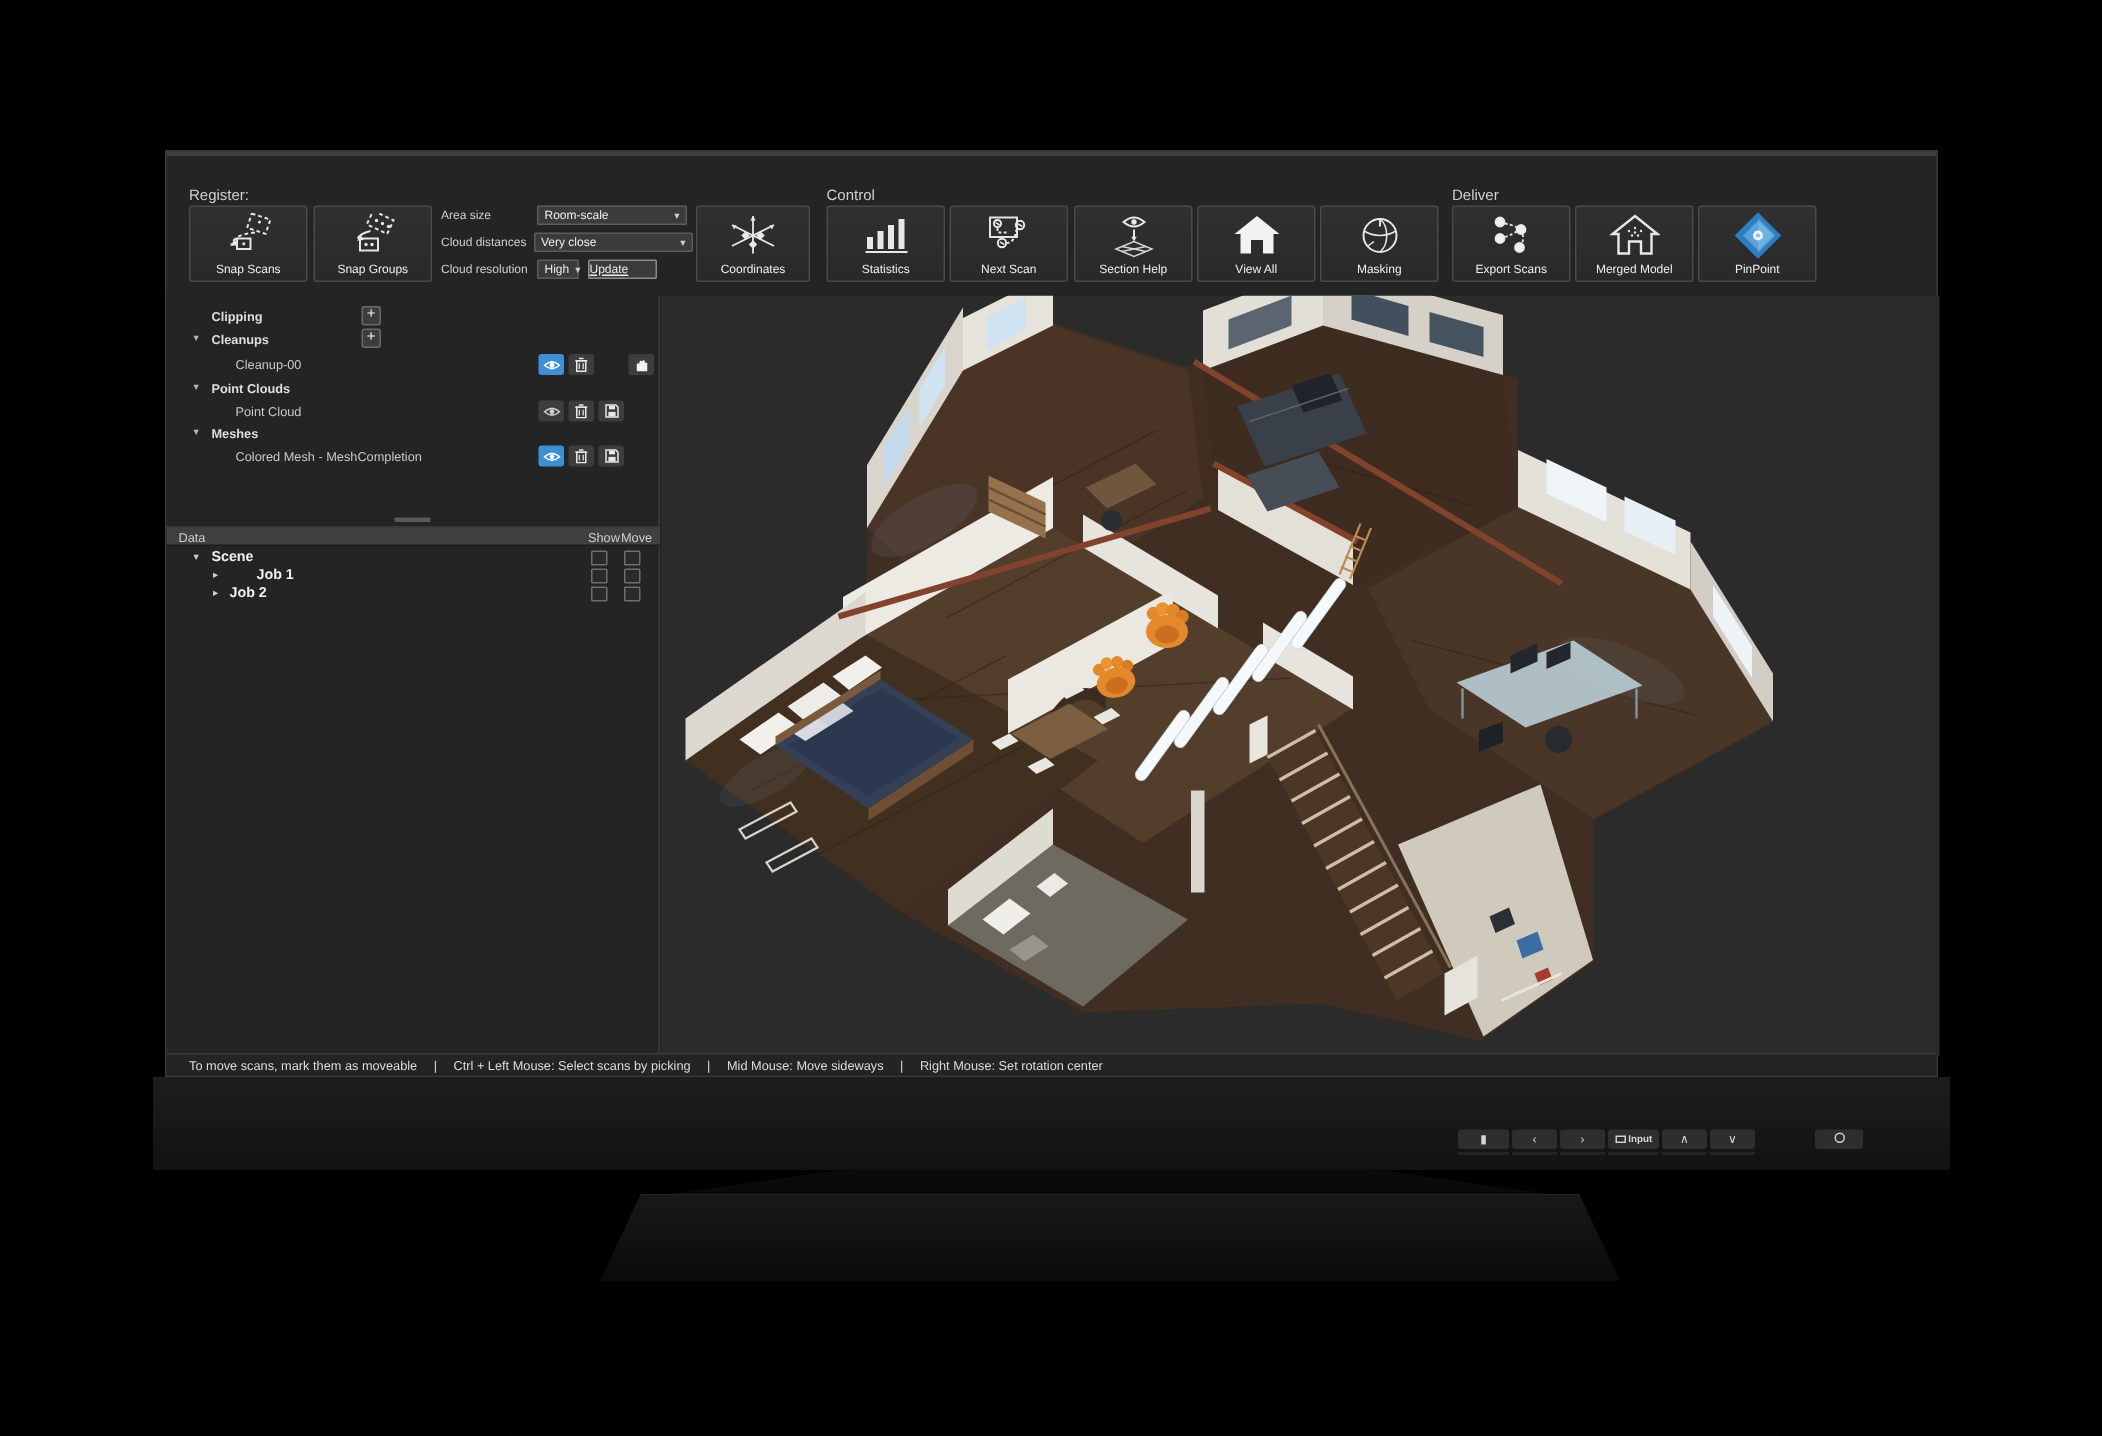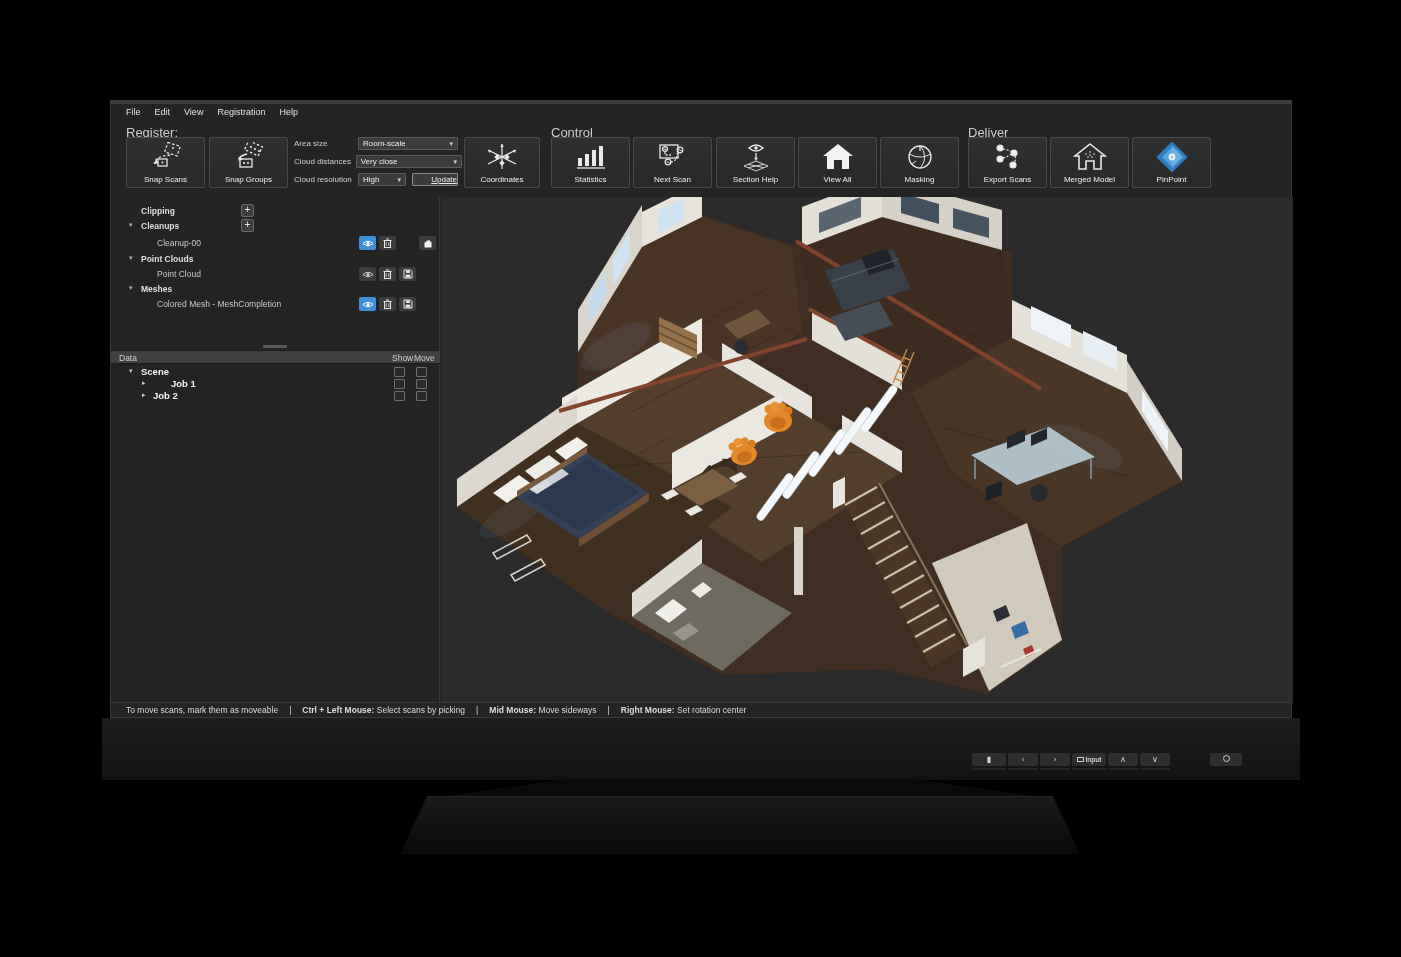--- a/index.html
+++ b/index.html
@@ -31,37 +31,37 @@
   .app-window::before { content:""; position:absolute; left:0; top:0; width:100%; height:3px;
           background:#3e3e3e; }
 
   .menu-bar { position:absolute; left:0; top:3px; width:100%; height:15px;
           display:flex; align-items:center; gap:14px; padding-left:15px;
           background:#242424; }
   .menu-item { font-size:9px; color:#e2e2e2; cursor:default; }
 
   
   .toolbar { position:absolute; left:0; top:18px; width:100%; height:78px; }
-  .group-label { position:absolute; top:6px; font-size:13px; color:#cfcfcf; }
+  .group-label { position:absolute; top:6px; font-size:10px; color:#cfcfcf; }
   .tool-btn { position:absolute; top:18px; width:79px; height:51px;
           background:linear-gradient(#303030,#292929); border:1px solid #4a4a4a;
           border-radius:2px; display:flex; flex-direction:column; align-items:center;
           justify-content:flex-end; padding-bottom:3px; }
   .tool-btn .ic { flex:1; display:flex; align-items:center; justify-content:center; width:100%; }
   .tool-btn .lbl { font-size:8px; color:#efefef; white-space:nowrap; }
 
   .param-block { position:absolute; left:183px; top:18px; width:168px; height:55px; }
   .param-row { position:absolute; left:0; width:100%; height:13px; display:flex; align-items:center; }
   .param-row .plabel { width:64px; font-size:8px; color:#cfcfcf; }
   .pselect { display:flex; justify-content:space-between; align-items:center;
           background:#3b3b3b; border:1px solid #5c5c5c; color:#ededed;
           font-size:8px; height:13px; padding:0 4px; border-radius:1px; }
   .pselect .car { font-size:7px; color:#cfcfcf; margin-left:4px; }
   .update-btn { height:13px; background:#3b3b3b; border:1px solid #8b8b8b; color:#ededed;
-          font-size:8px; line-height:11px; text-align:right; border-radius:1px;text-decoration:underline; }
+          font-size:8px; line-height:11px; text-align:left; border-radius:1px;text-decoration:underline; }
 
   
   .main { position:absolute; left:0; top:96px; width:100%; height:507px; }
   .left-panel { position:absolute; left:0; top:0; width:329px; height:100%;
           background:#242424; border-right:1px solid #383838; }
   .viewport { position:absolute; left:330px; top:0; width:852px; height:507px;
           background:#2b2b2b; overflow:hidden; }
 
   .tree-row { position:absolute; left:0; width:100%; height:14px; }
   .tr-caret { position:absolute; left:18px; top:1px; font-size:7px; color:#b8b8b8; }
@@ -84,37 +84,30 @@
   .dr-caret { position:absolute; top:1px; font-size:7px; color:#cfcfcf; }
   .dr-label { position:absolute; top:0; font-size:9.5px; font-weight:bold; color:#f2f2f2; }
   .cbx { position:absolute; top:1px; width:11px; height:10px; background:#2a2a2a;
           border:1px solid #6e6e6e; border-radius:1px; }
 
   
   .status-bar { position:absolute; left:0; bottom:0; width:100%; height:15px;
           border-top:1px solid #3a3a3a; background:#242424;
           display:flex; align-items:center; gap:11px; padding-left:15px; }
   .status-bar span { font-size:8.5px; color:#dcdcdc; }
-  .sb-key { font-weight:bold; }
+  .sb-key { font-weight:normal; }
   .sb-sep { color:#6f6f6f; }
 </style>
 </head>
 <body>
 
 <div class="scene">
 
   <div class="app-window">
 
-    <div class="menu-bar">
-      <span class="menu-item">File</span>
-      <span class="menu-item">Edit</span>
-      <span class="menu-item">View</span>
-      <span class="menu-item">Registration</span>
-      <span class="menu-item">Help</span>
-    </div>
 
     <div class="toolbar">
       <span class="group-label" style="left:15px">Register:</span>
       <span class="group-label" style="left:440px">Control</span>
       <span class="group-label" style="left:857px">Deliver</span>
 
       <div class="tool-btn" style="left:15px">
         <span class="ic">
           <svg width="36" height="30" viewBox="0 0 36 30" fill="none" stroke="#e8e8e8" stroke-width="1.3">
             <rect x="18" y="2" width="13" height="10" transform="rotate(18 24 7)" stroke-dasharray="2.5 2"></rect>
@@ -155,21 +148,21 @@
         </div>
         <div class="param-row" style="top:18px">
           <span class="plabel">Cloud distances</span>
           <div class="pselect" style="width:110px">
             <span>Very close</span>
             <span class="car">▾</span>
           </div>
         </div>
         <div class="param-row" style="top:36px">
           <span class="plabel">Cloud resolution</span>
-          <div class="pselect" style="width:48px">
+          <div class="pselect" style="width:28px">
             <span>High</span>
             <span class="car">▾</span>
           </div>
           <div class="update-btn" style="width:46px; margin-left:6px">Update</div>
         </div>
       </div>
 
       <div class="tool-btn" style="left:353px; width:76px">
         <span class="ic">
           <svg width="36" height="30" viewBox="0 0 36 30" fill="none" stroke="#e8e8e8" stroke-width="1.2">

